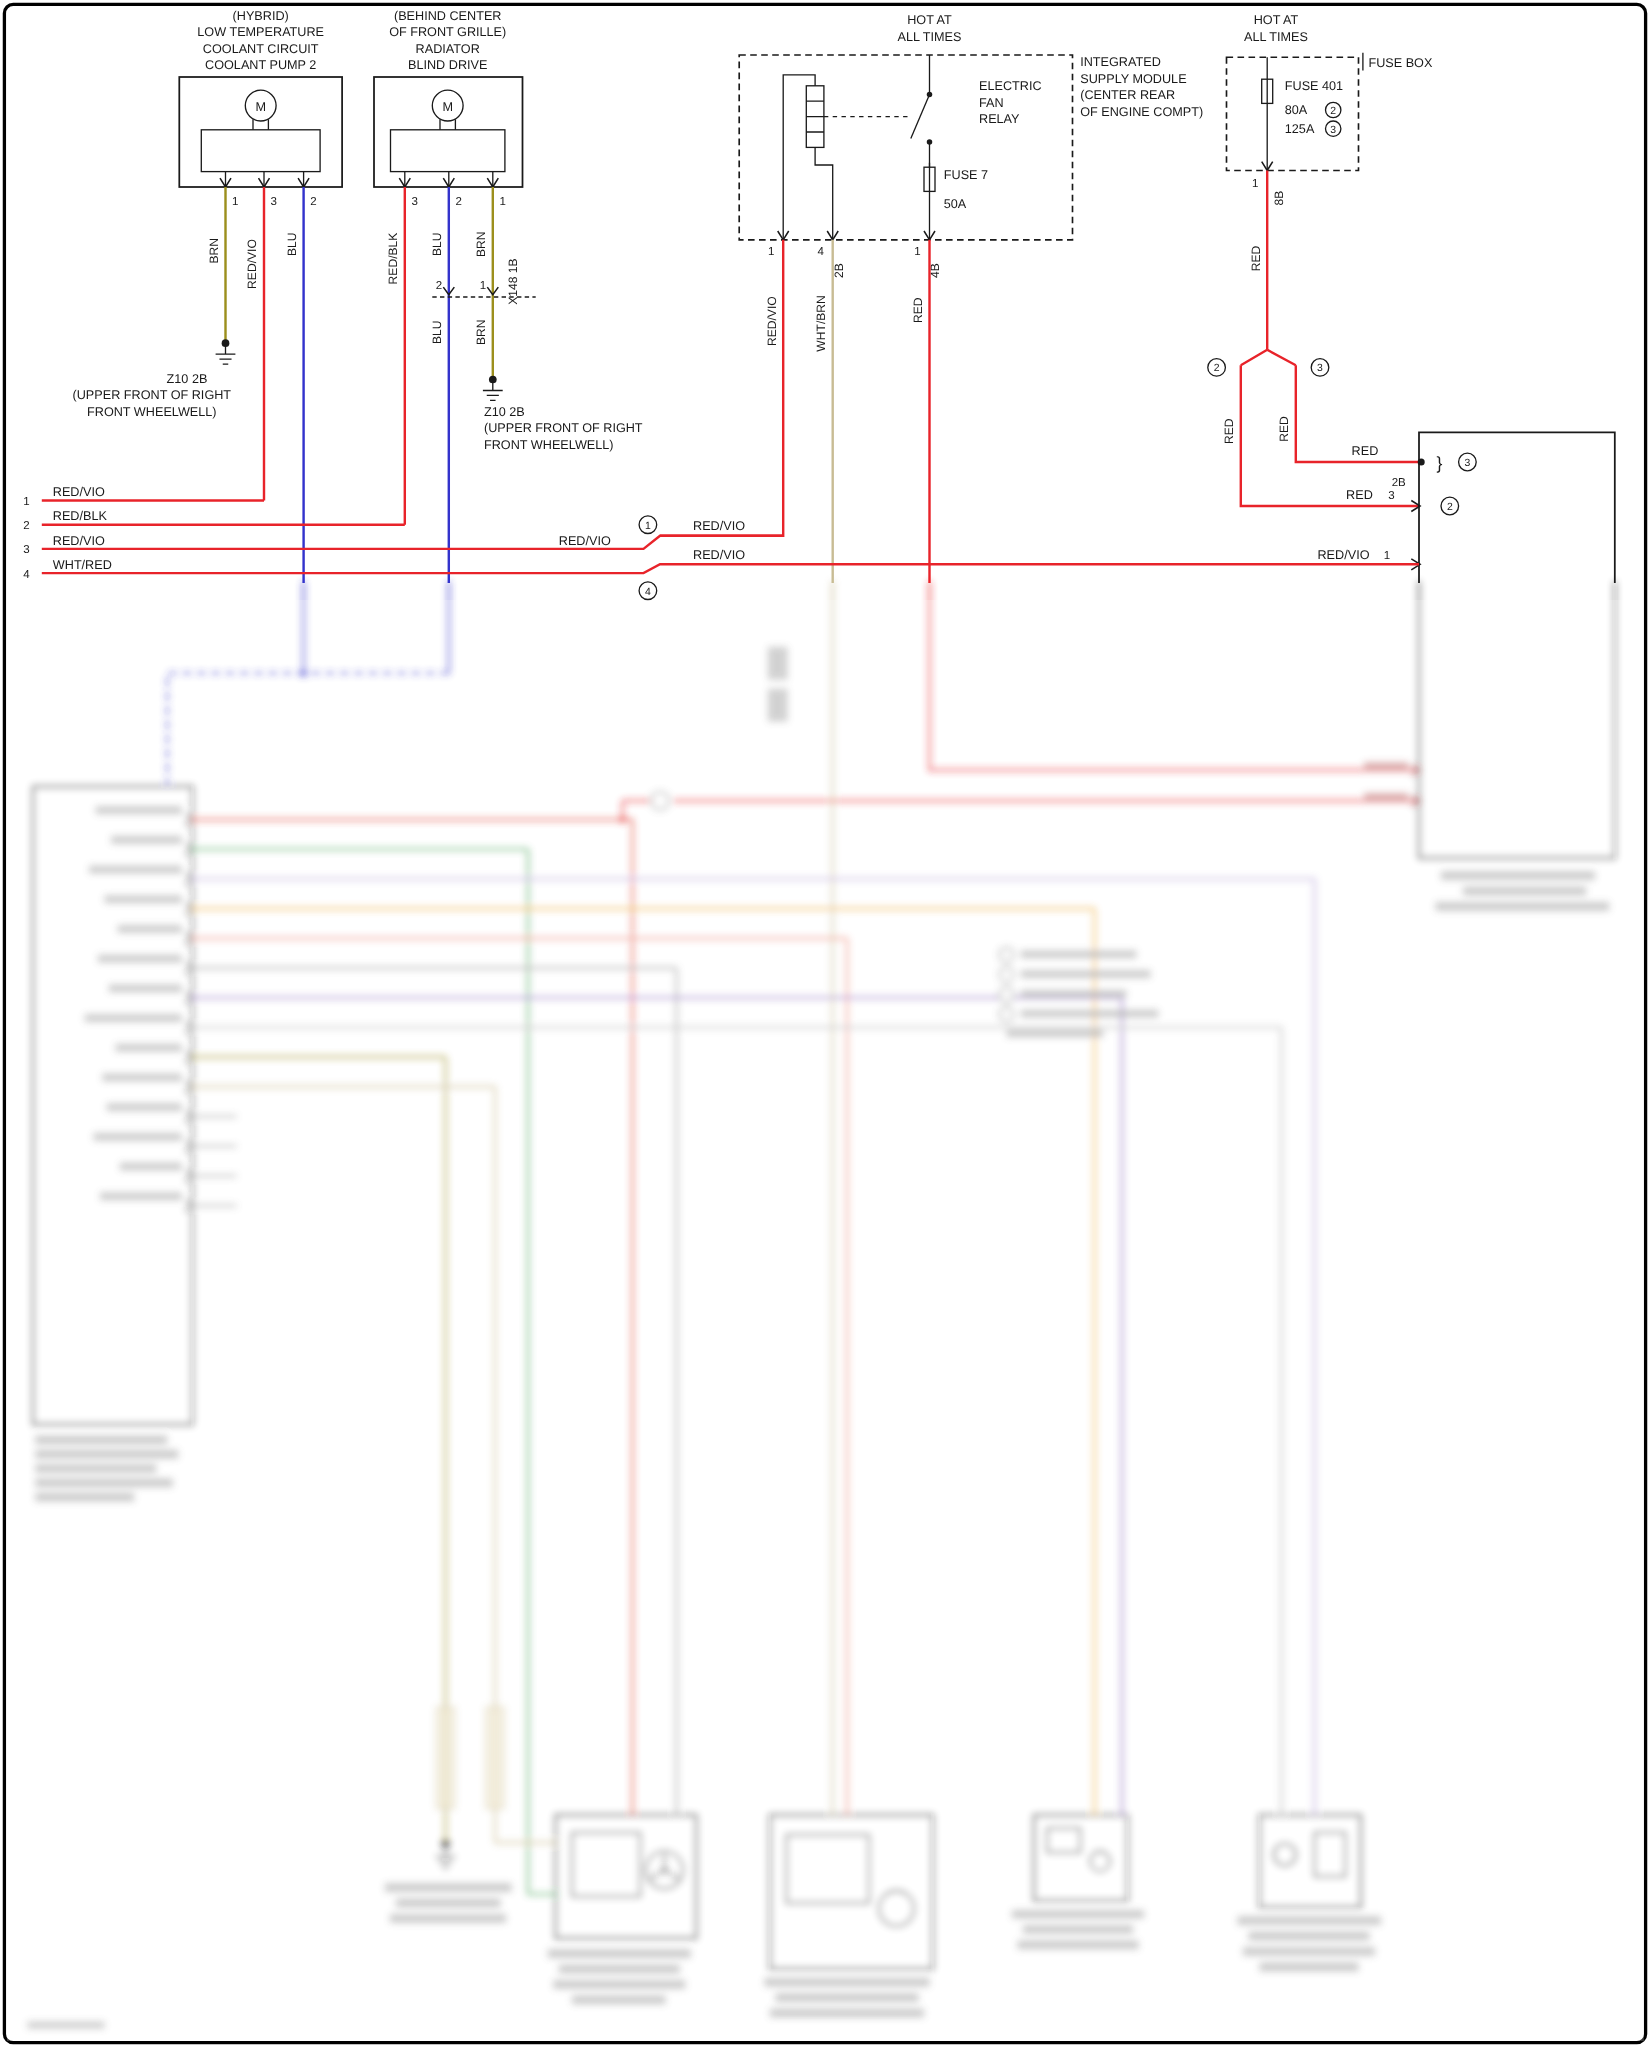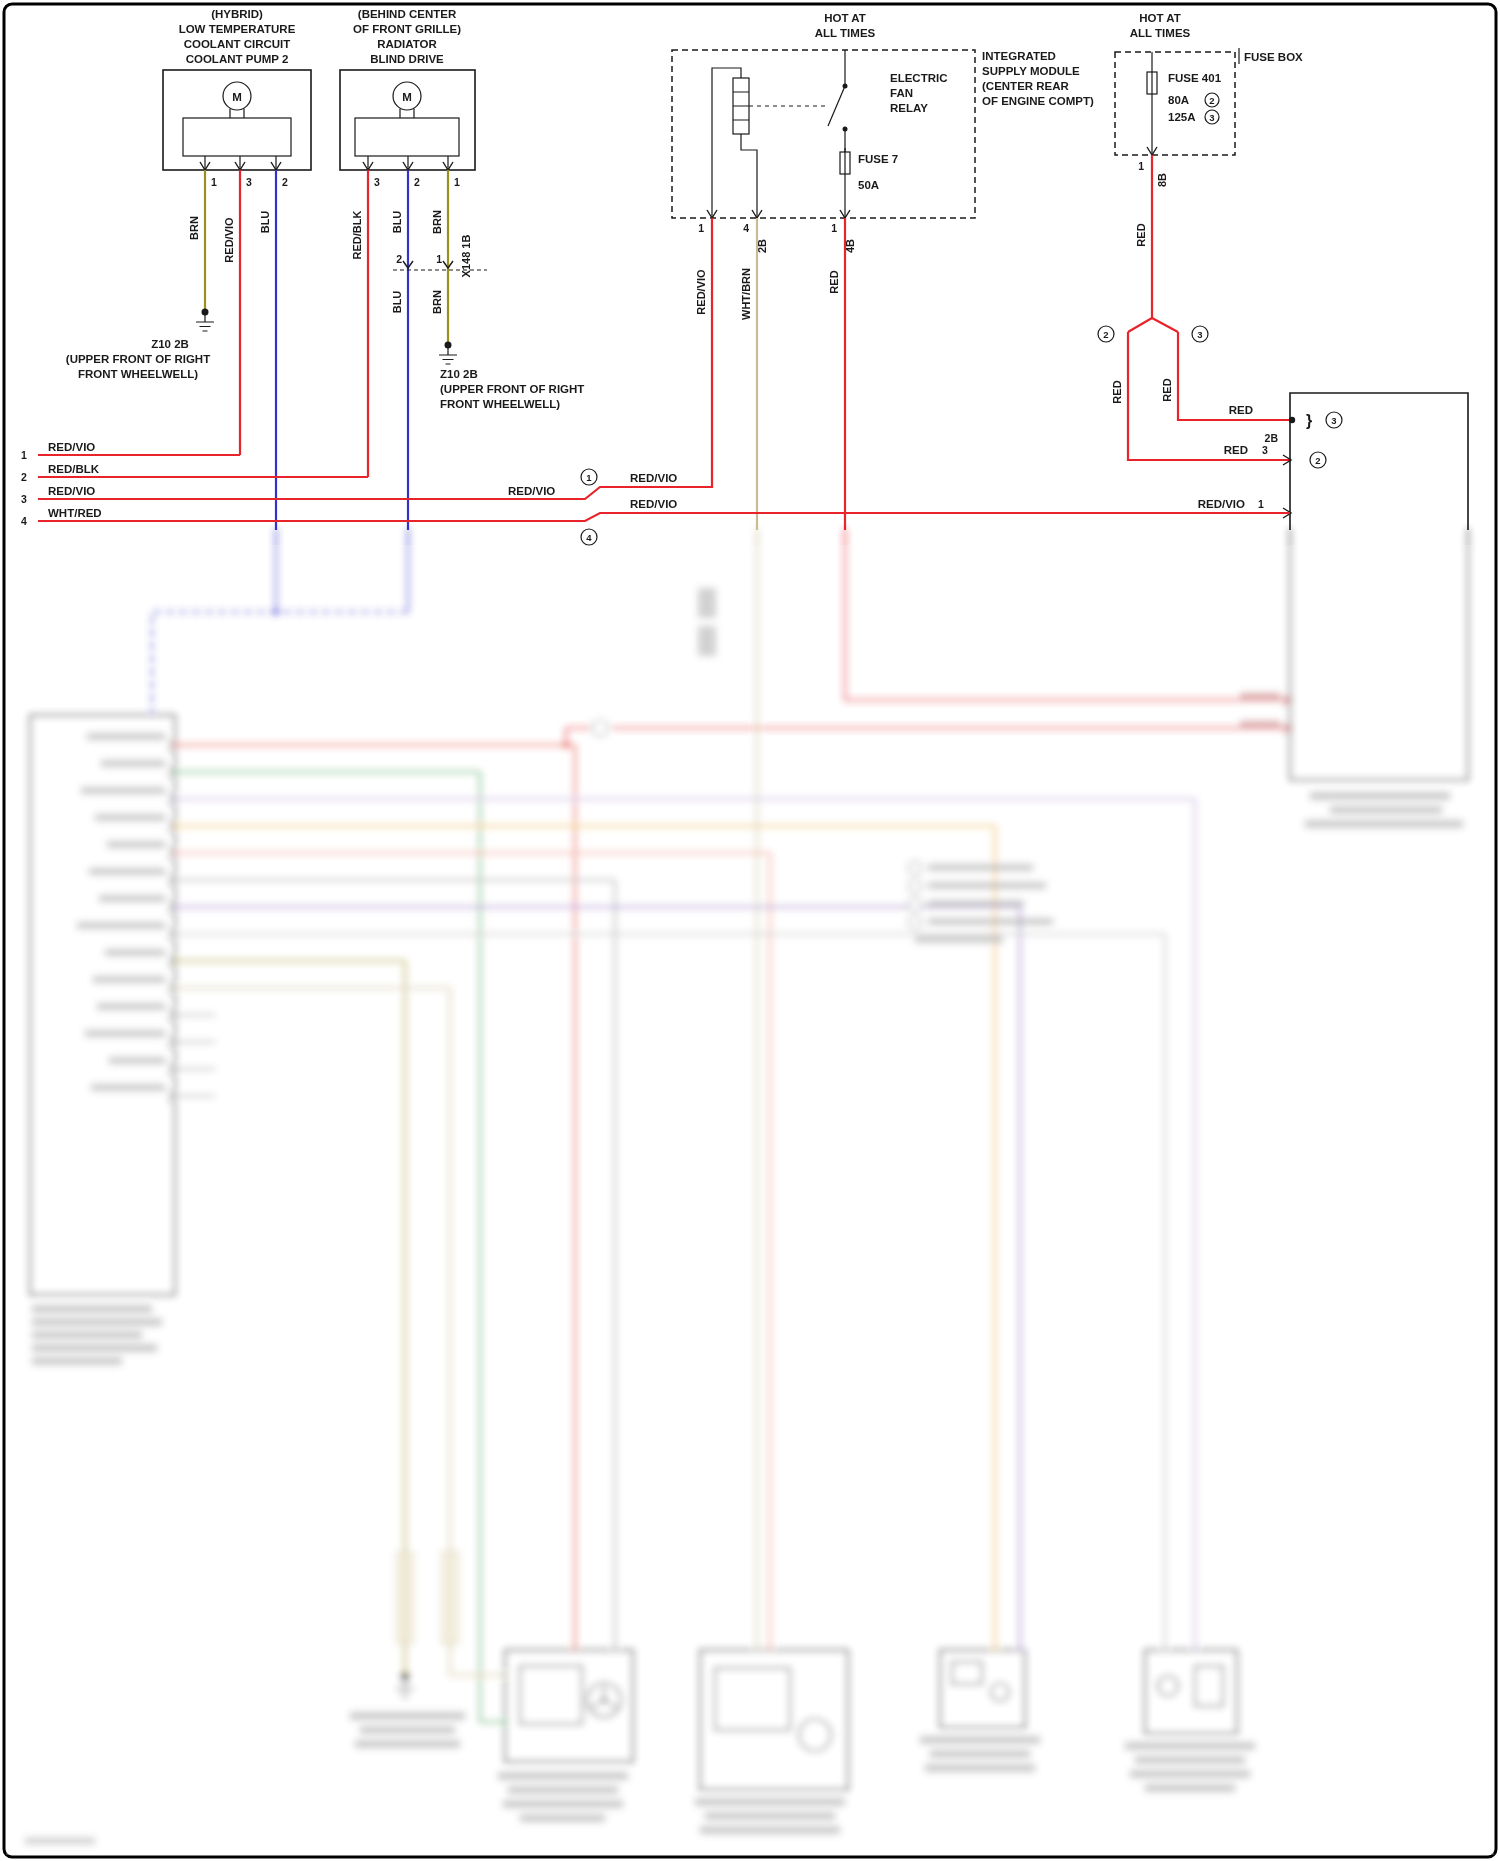--- a/index.html
+++ b/index.html
@@ -1,16 +1,16 @@
 <!DOCTYPE html>
 <html><head>
 <meta charset="utf-8">
 <style>
   html,body{margin:0;padding:0;background:#ffffff;}
-  .page{width:1500px;height:1861px;position:relative;background:#fff;font-weight:bold;}
+  .page{width:1500px;height:1861px;position:relative;background:#fff;}
   svg{display:block;}
   .t{font-family:"Liberation Sans",sans-serif;font-size:11.5px;fill:#1a1a1a;}
   .tc{font-family:"Liberation Sans",sans-serif;font-size:11.5px;fill:#1a1a1a;text-anchor:middle;}
   .te{font-family:"Liberation Sans",sans-serif;font-size:11.5px;fill:#1a1a1a;text-anchor:end;}
   .tn{font-family:"Liberation Sans",sans-serif;font-size:10.5px;fill:#1a1a1a;}
   .tnc{font-family:"Liberation Sans",sans-serif;font-size:10.5px;fill:#1a1a1a;text-anchor:middle;}
   .tne{font-family:"Liberation Sans",sans-serif;font-size:10.5px;fill:#1a1a1a;text-anchor:end;}
   .tcc{font-family:"Liberation Sans",sans-serif;font-size:9.5px;fill:#1a1a1a;text-anchor:middle;}
   .rv{font-family:"Liberation Sans",sans-serif;font-size:11px;fill:#1a1a1a;text-anchor:middle;}
   .box{fill:none;stroke:#1a1a1a;stroke-width:1.6;}

